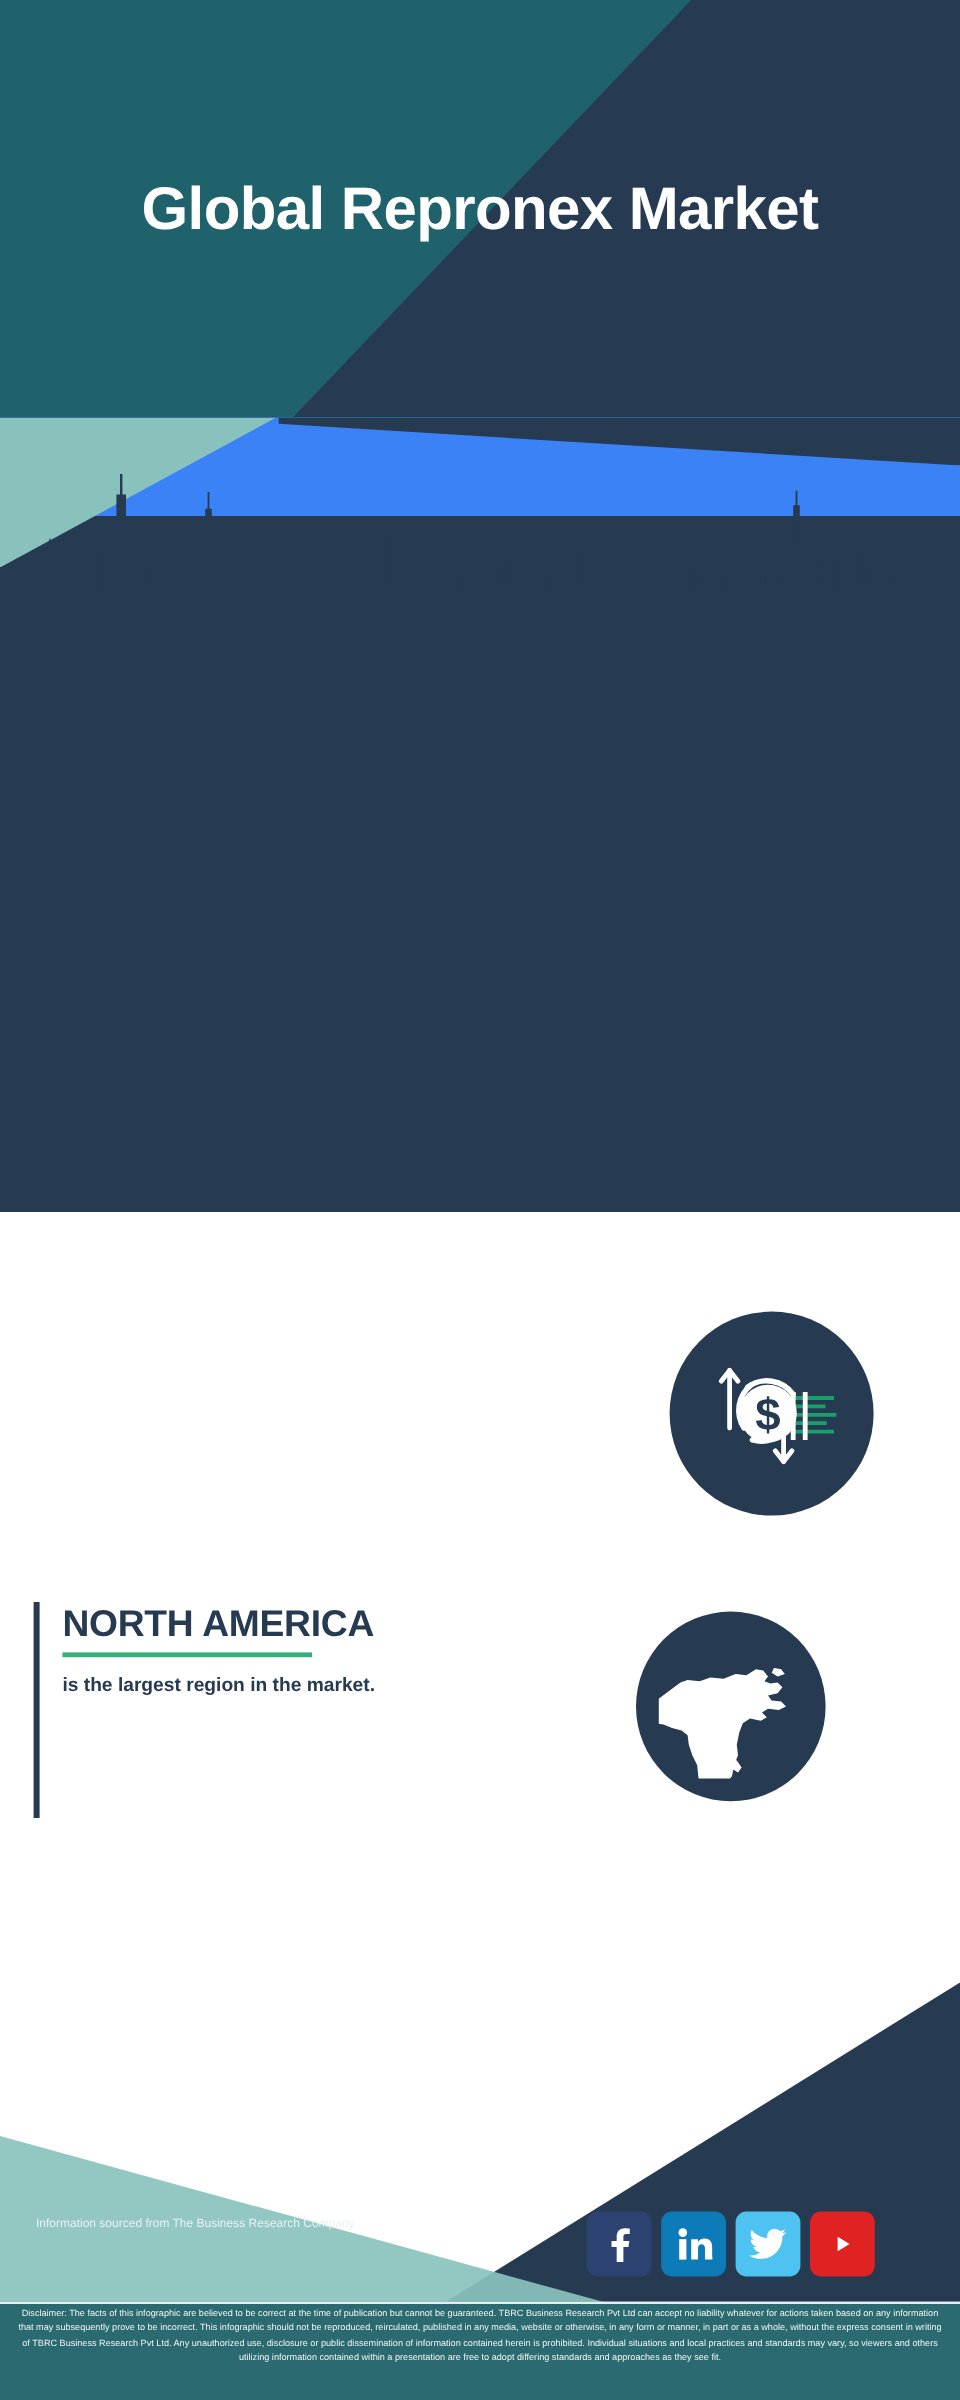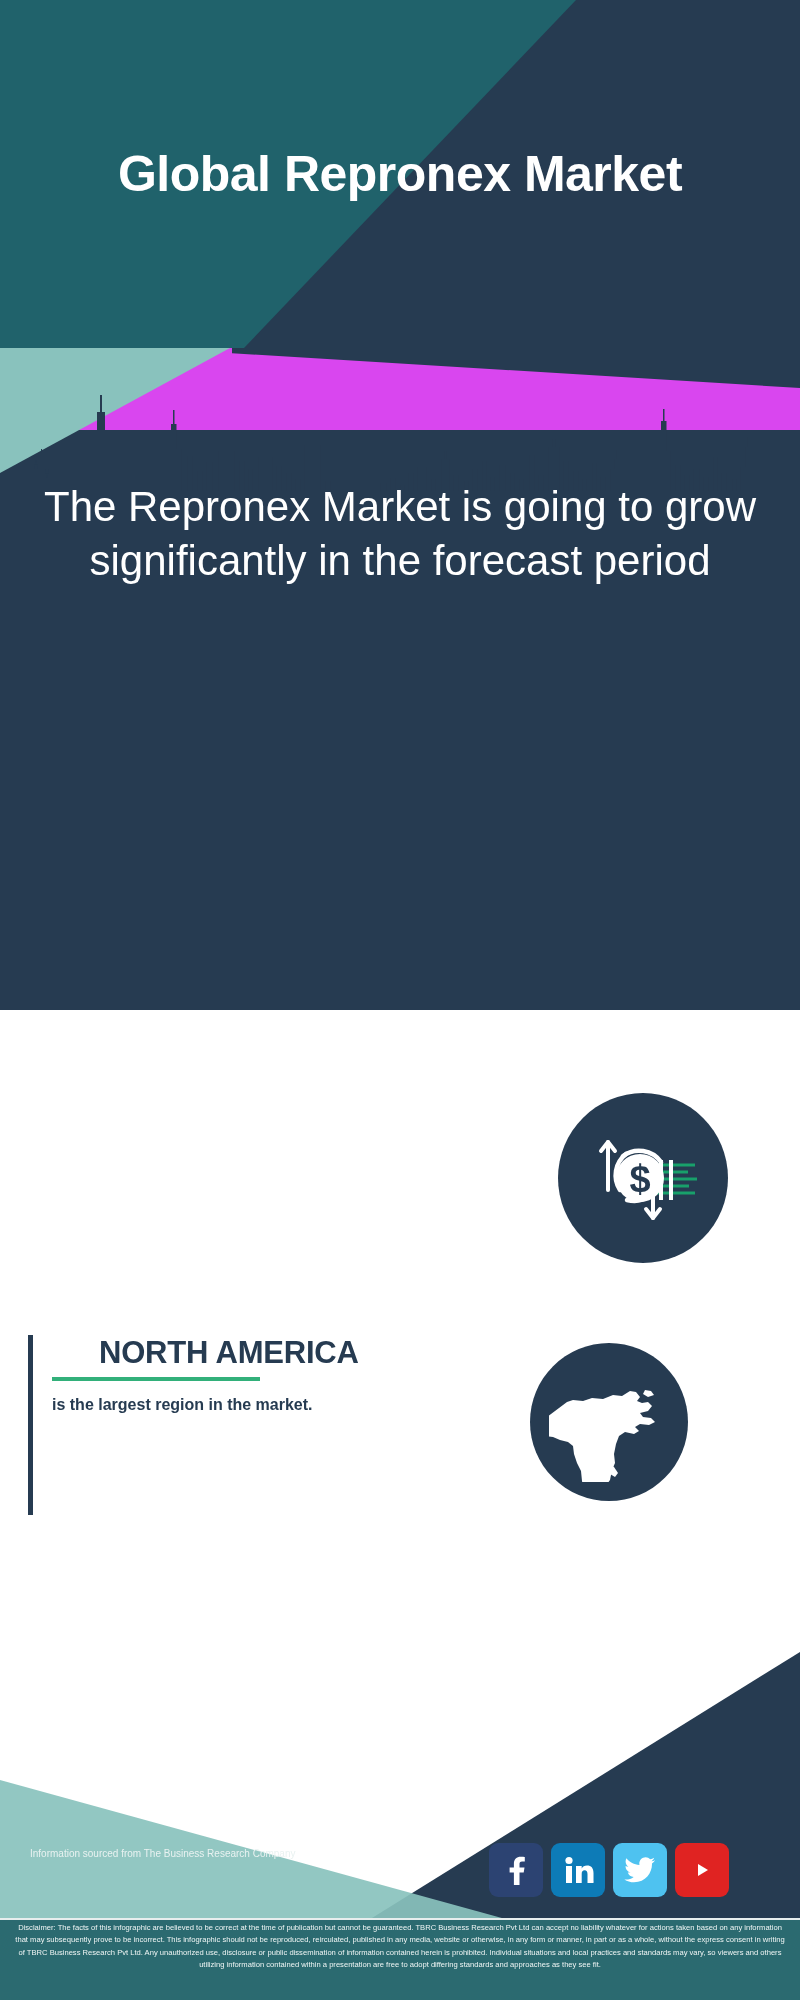--- a/index.html
+++ b/index.html
@@ -3,21 +3,21 @@
 <meta charset="utf-8">
 <style>
   * { margin:0; padding:0; box-sizing:border-box; }
   html, body { width:800px; height:2000px; }
   body {
     font-family: "Liberation Sans", sans-serif;
     background:#ffffff;
     position:relative;
     overflow:hidden;
   }
-  .page { position:relative; width:800px; height:2000px; overflow:hidden; background:#d946ef; }
+  .page { position:relative; width:800px; height:2000px; overflow:hidden; background:#3b82f6; }
 
   
   .hero {
     position:absolute; left:0; top:0; width:800px; height:348px;
     background:#20626b;
     overflow:hidden;
   }
   .hero-diag {
     position:absolute; left:0; top:0; width:800px; height:348px;
     background:#263b51;
@@ -81,21 +81,21 @@
   }
   .block-text { padding-left:19px; padding-top:2px; }
 
   .block-heading {
     color:#263b51;
     font-weight:bold;
     letter-spacing:-0.2px;
     line-height:1.0;
   }
   .heading-driver { font-size:33px; }
-  .heading-region { font-size:31px;margin-left:47px; }
+  .heading-region { font-size:31px; }
 
   .underline {
     height:4px; background:#32b07a; margin-top:9px; margin-bottom:13px;
   }
   .underline-driver { width:200px; }
   .underline-region { width:208px; }
 
   .block-body {
     color:#263b51;
     font-weight:bold;
@@ -183,21 +183,20 @@
   <div class="teal-wedge"></div>
 
   <div class="city-panel"></div>
 
   <div class="skyline">
     <svg viewBox="0 0 800 120" preserveAspectRatio="none" xmlns="http://www.w3.org/2000/svg">
       <path fill="#263b51" d="M0 120 V96 h4 v-6 h6 v6 h5 v-9 h4 v9 h6 v-11 h4 v11 h3 v-22 h2 l2-9 2 9 h2 v-12 h1 v-8 h1 v8 h1 v12 h2 l2 9 2-9 h2 v22 h4 v-28 h20 v28 h6 v-36 h5 v36 h6 v-45 h5 v-34 h3 v-18 h2 v18 h3 v34 h4 v45 h5 v-30 h4 v30 h4 v-20 h4 v20 h4 v-36 h5 v36 h5 v-25 h4 v-18 h4 v18 h4 v25 h5 v-24 h6 v24 h4 v-42 h4 v-25 h2 v-14 h1.5 v14 h2 v25 h5 v42 h6 v-35 h5 v35 h5 v-20 h5 v20 h4 v-29 h6 v29 h6 v-40 h16 v40 h5 v-30 h5 v30 h4 v-22 h4 v22 h6 v-34 h14 v34 h4 v-25 h5 v25 h5 v-18 h5 v18 h4 v-12 h5 v12 h4 v-46 h16 v46 h5 v-10 h5 v10 h50 v-8 h6 v8 h4 v-13 h5 v13 h5 v-6 h4 v6 h4 v-18 h5 v18 h4 v-24 h9 v24 h5 v-12 h4 v12 h6 v-32 h3 v-8 h2 v8 h3 v32 h4 v-16 h5 v16 h6 v-10 h4 v10 h4 v-22 h5 v22 h5 v-30 h4 v30 h4 v-14 h4 v14 h5 v-26 h6 v26 h5 v-18 h4 v18 h5 v-12 h4 v12 h6 v-36 h5 v36 h4 v-16 h5 v16 h5 v-44 h4 v-8 h3 v8 h4 v44 h4 v-30 h5 v30 h5 v-20 h5 v20 h4 v-12 h4 v12 h6 v-28 h4 v28 h4 v-14 h5 v14 h5 v-22 h4 v-10 h2 v-9 h1.5 v9 h2 v10 h4 v22 h5 v-18 h5 v18 h4 v-30 h4 v30 h5 v-12 h6 v12 h4 v-40 h4 v-30 h2 v-12 h1.5 v12 h2 v30 h4 v40 h5 v-26 h5 v26 h4 v-16 h5 v16 h4 v-22 h6 v22 h4 v-14 h5 v14 h5 v-34 h4 v34 h4 v-18 h5 v18 h6 v-12 h4 v12 h4 v-24 h5 v-20 h2 v-10 h1.5 v10 h2 v20 h4 v24 h5 v-32 h10 v32 h5 v-18 h5 v18 h4 v-12 h6 v12 h4 v-22 h4 v22 h5 v-15 h5 v15 h4 v-26 h4 v26 h6 v-10 h4 v10 h5 v-20 h5 v20 h4 v-12 h5 v12 h4 v-30 h6 v30 h4 v-14 h4 v14 h5 v-20 h5 v20 H800 v24 Z"></path>
     </svg>
   </div>
 
-  <div class="tagline">The Repronex Market is going to grow significantly in the forecast period</div>
 
   <div class="content"></div>
 
 
   <div class="icon-circle" style="left:558px; top:1093px; width:170px; height:170px;">
     <svg width="120" height="120" viewBox="0 0 120 120" xmlns="http://www.w3.org/2000/svg">
 
       <g stroke="#18a06b" stroke-width="3.2" stroke-linecap="butt">
         <line x1="70" y1="47" x2="112" y2="47"></line>
         <line x1="70" y1="54" x2="105" y2="54"></line>

